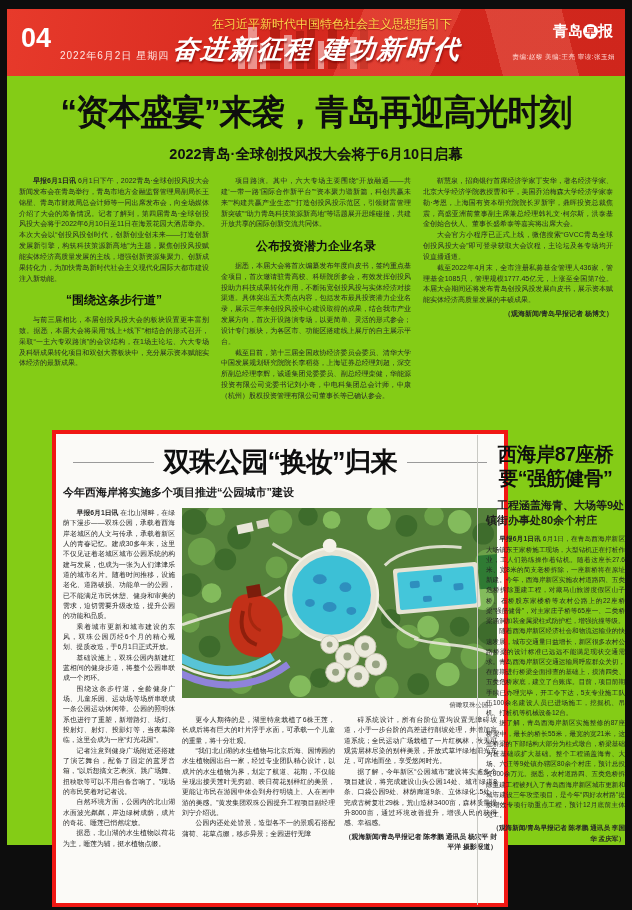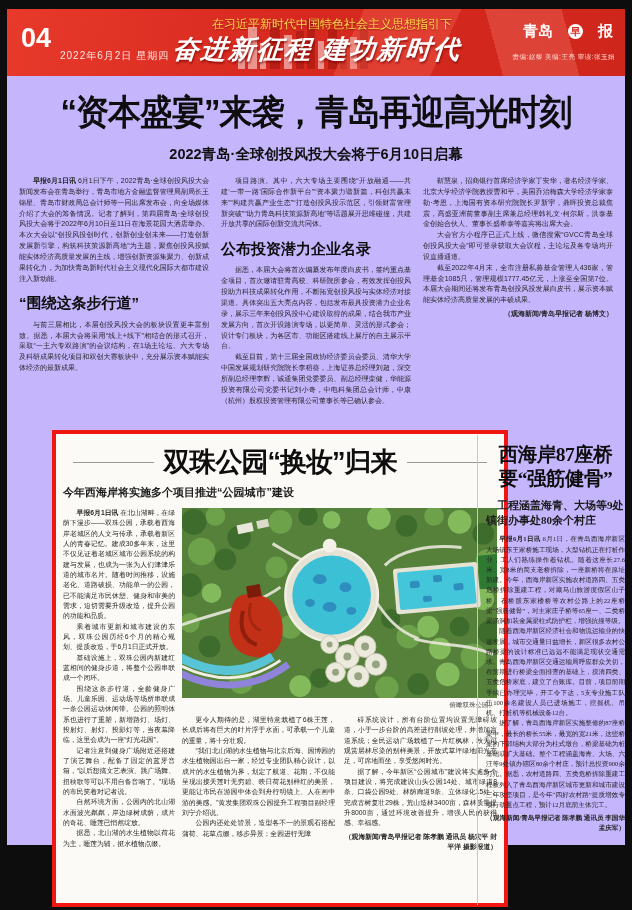--- a/index.html
+++ b/index.html
@@ -1,50 +1,50 @@
 <!DOCTYPE html>
 <html><head>
 <meta charset="utf-8">
 <style>
   html,body{margin:0;padding:0;}
   body{width:632px;height:910px;background:#0d0d0d;font-family:"Liberation Sans",sans-serif;}
   .page{position:relative;width:632px;height:910px;background:#0d0d0d;overflow:hidden;}
-  .paper{position:absolute;left:7px;top:9px;width:618px;height:836px;background:#c4b5fd;}
+  .paper{position:absolute;left:7px;top:9px;width:618px;height:836px;background:#84cc16;}
 
   
   .banner{position:absolute;left:0;top:0;width:618px;height:67px;
     background:linear-gradient(100deg,#e73a2b 0%,#d7291f 45%,#cf261c 100%);overflow:hidden;}
   .banner::after{content:"";position:absolute;inset:0;
     background:linear-gradient(115deg,transparent 55%,rgba(255,120,100,.28) 55%,rgba(255,120,100,.28) 70%,transparent 70%),
                linear-gradient(75deg,transparent 78%,rgba(255,150,130,.25) 78%,rgba(255,150,130,.25) 90%,transparent 90%);}
   .skyline{position:absolute;left:225px;top:4px;z-index:0;opacity:.9;}
   .pageno{position:absolute;left:14px;top:14px;color:#fff;font-size:27px;font-weight:900;z-index:2;}
   .edate{position:absolute;left:53px;top:40px;color:#ffe9e6;font-size:10px;letter-spacing:1px;z-index:2;}
   .slogan-top{position:absolute;left:150px;top:7px;width:350px;text-align:center;color:#ffd94a;
     font-size:12px;font-weight:400;z-index:2;text-shadow:0 1px 1px rgba(110,0,0,.55);}
   .slogan-main{position:absolute;left:110px;top:23px;width:400px;text-align:center;color:#fff;
     font-size:26px;font-weight:900;font-style:italic;letter-spacing:2px;z-index:2;
     font-family:"Liberation Serif","DejaVu Serif",serif;transform:skewX(-5deg);
     text-shadow:1px 2px 2px rgba(110,0,0,.6);}
   .logo{position:absolute;right:12px;top:13px;color:#fff;font-size:15px;font-weight:900;z-index:2;
-    display:flex;align-items:center;gap:15px;}
+    display:flex;align-items:center;gap:0;}
   .logo .sun{display:inline-flex;align-items:center;justify-content:center;width:15px;height:15px;
     border-radius:50%;background:#fff;color:#d7291f;font-size:10px;font-weight:900;font-style:normal;}
   .logo .sun i{font-style:normal;}
   .staff{position:absolute;right:10px;top:44px;color:#ffd9d4;font-size:6.5px;letter-spacing:.5px;z-index:2;}
 
   
   .lead{position:absolute;left:0;top:67px;width:618px;}
   .lead h1{margin:14px 6px 0;text-align:center;font-size:33px;font-weight:900;color:#0e0e0e;
     letter-spacing:-1px;transform:scaleY(1.06);}
   .lead h2{margin:10px 0 0;text-align:center;font-size:14.5px;font-weight:700;color:#111;}
   .cols{display:flex;gap:12px;margin:12px 12px 0;height:256px;overflow:hidden;}
   .col{flex:1;font-size:7px;line-height:1.55;color:#262626;text-align:justify;}
   .col p{margin:0;text-indent:2em;}
-  .col h3{margin:7px 0 5px;text-align:left;font-size:15px;font-weight:900;color:#0e0e0e;}
+  .col h3{margin:7px 0 5px;text-align:center;font-size:12px;font-weight:900;color:#0e0e0e;}
   .col .byline,.p2col .byline,.bridge .byline{font-weight:700;text-indent:0;text-align:right;margin-top:3px;}
   strong{font-weight:900;}
 
   
   .parkbox{position:absolute;left:5px;top:421px;width:456px;height:477px;box-sizing:border-box;
     border:4px solid #f01713;background:#fbfaf7;padding:6px 7px;overflow:hidden;margin-left:40px;}
   .hlrow{display:flex;align-items:center;margin-top:4px;}
   .hlrow .rule{flex:1;height:1px;background:#9a9a9a;margin:0 10px;}
   .hlrow h1{margin:0;font-size:27px;font-weight:900;color:#0e0e0e;letter-spacing:-1px;white-space:nowrap;}
   .parkbox h2{margin:5px 0 0;font-size:11px;font-weight:700;color:#1c1c1c;}
@@ -53,21 +53,21 @@
   .pcol1 p,.p2col p{margin:0;text-indent:2em;}
   .pright{flex:1;display:flex;flex-direction:column;}
   .pright figure{margin:0;}
   .photo{display:block;width:100%;height:190px;background:#55813b;}
   figcaption{font-size:6.5px;color:#444;text-align:right;margin:3px 2px 5px 0;}
   .pcols2{display:flex;gap:9px;flex:1;overflow:hidden;font-size:6.8px;line-height:1.52;color:#262626;text-align:justify;}
   .p2col{flex:1;}
 
   
   .bridge{position:absolute;left:470px;top:426px;width:148px;box-sizing:border-box;height:470px;
-    border-left:1px solid #c9c9c4;padding-left:8px;overflow:hidden;font-family:Liberation Serif, serif;}
+    border-left:1px solid #c9c9c4;padding-left:8px;overflow:hidden;}
   .bridge h1{margin:8px 0 0;text-align:center;font-size:19.5px;line-height:1.22;font-weight:900;color:#0e0e0e;letter-spacing:-.5px;}
   .bridge h1 span{display:block;}
   .bridge h2{margin:7px 0 6px;font-size:11px;font-weight:700;color:#1c1c1c;text-indent:1em;line-height:1.4;}
   .bridge p{margin:0;font-size:6.6px;line-height:1.55;color:#262626;text-align:justify;text-indent:2em;}
   .bridge .byline{font-size:6.6px;}
 </style>
 </head>
 <body>
 
 <div class="page">

